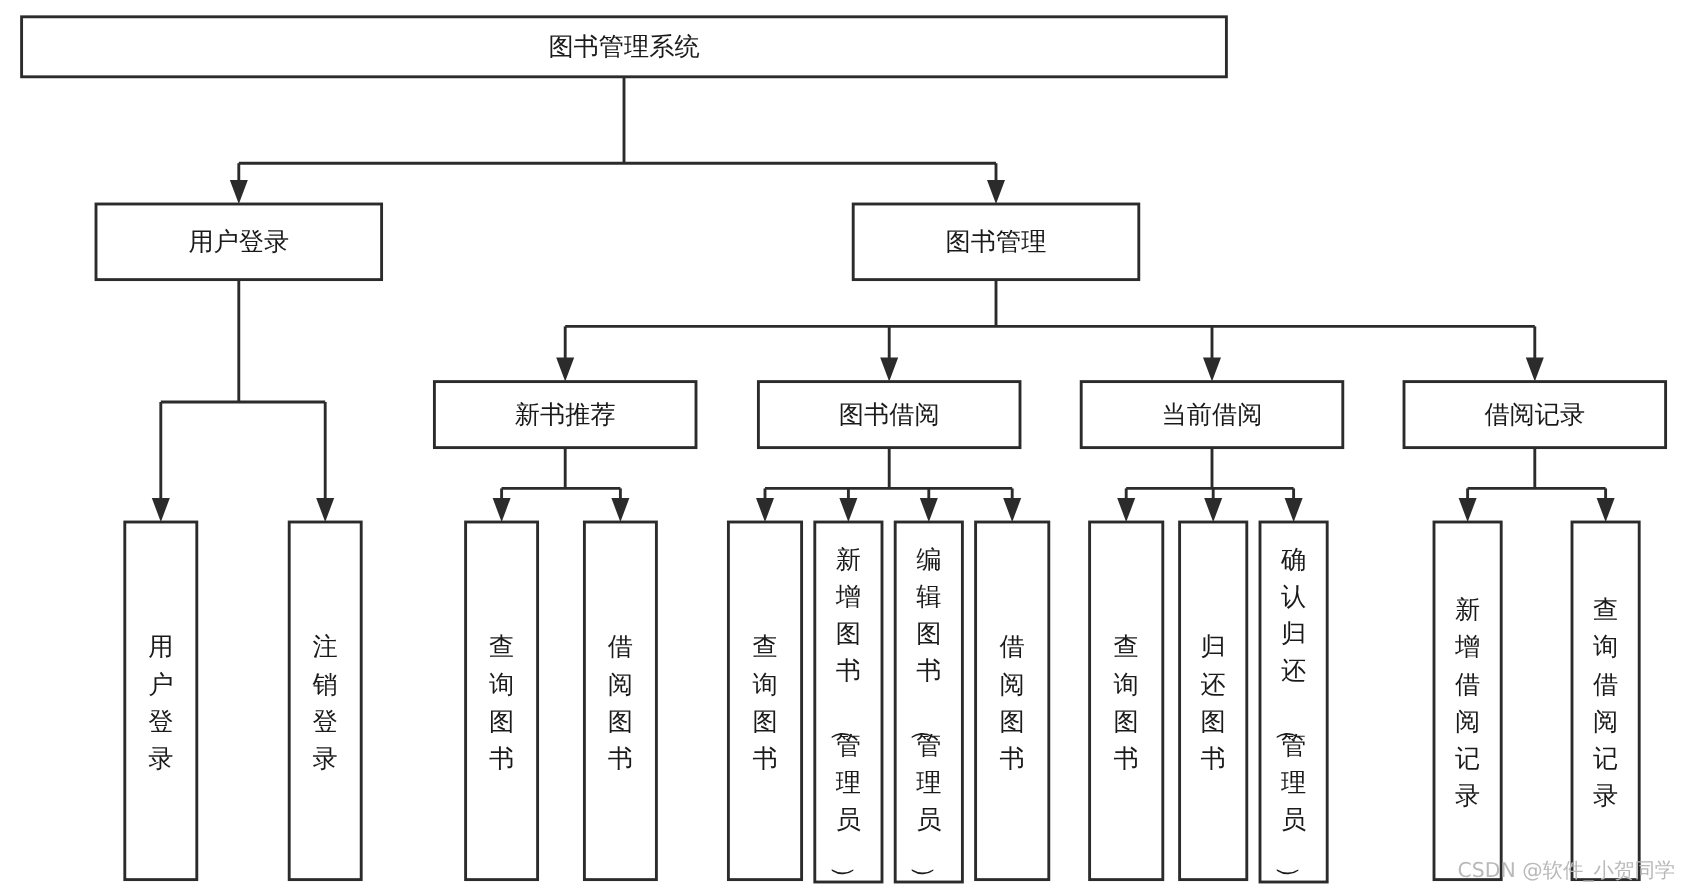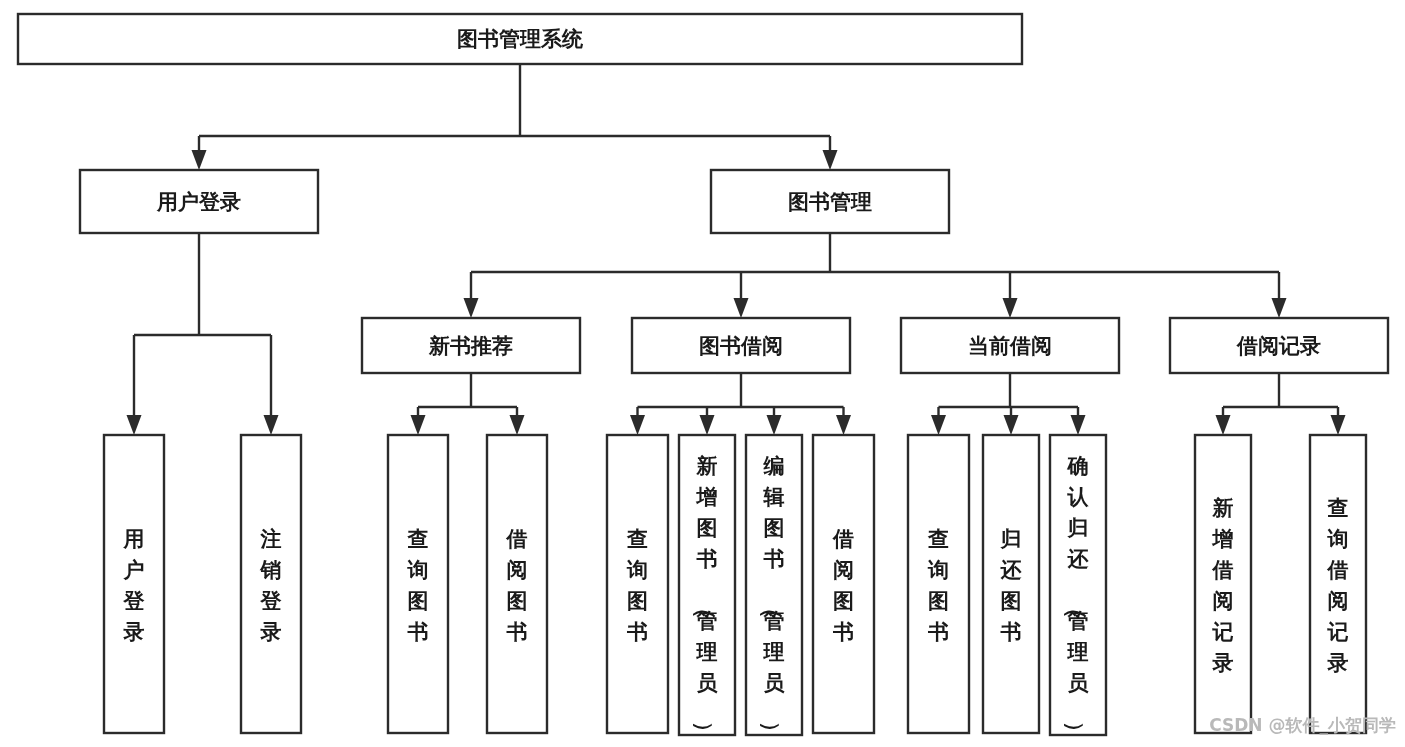--- a/index.html
+++ b/index.html
@@ -12,21 +12,20 @@
     width: 1405px;
     height: 747px;
     overflow: hidden;
     font-family: "DejaVu Sans", "Liberation Sans", sans-serif;
   }
   #diagram-root {
     position: relative;
     width: 1405px;
     height: 747px;
     background: #ffffff;
-    font-weight: bold;
   }
   svg.diagram-canvas {
     position: absolute;
     left: 0;
     top: 0;
     width: 1405px;
     height: 747px;
     display: block;
   }
   .node-box {

